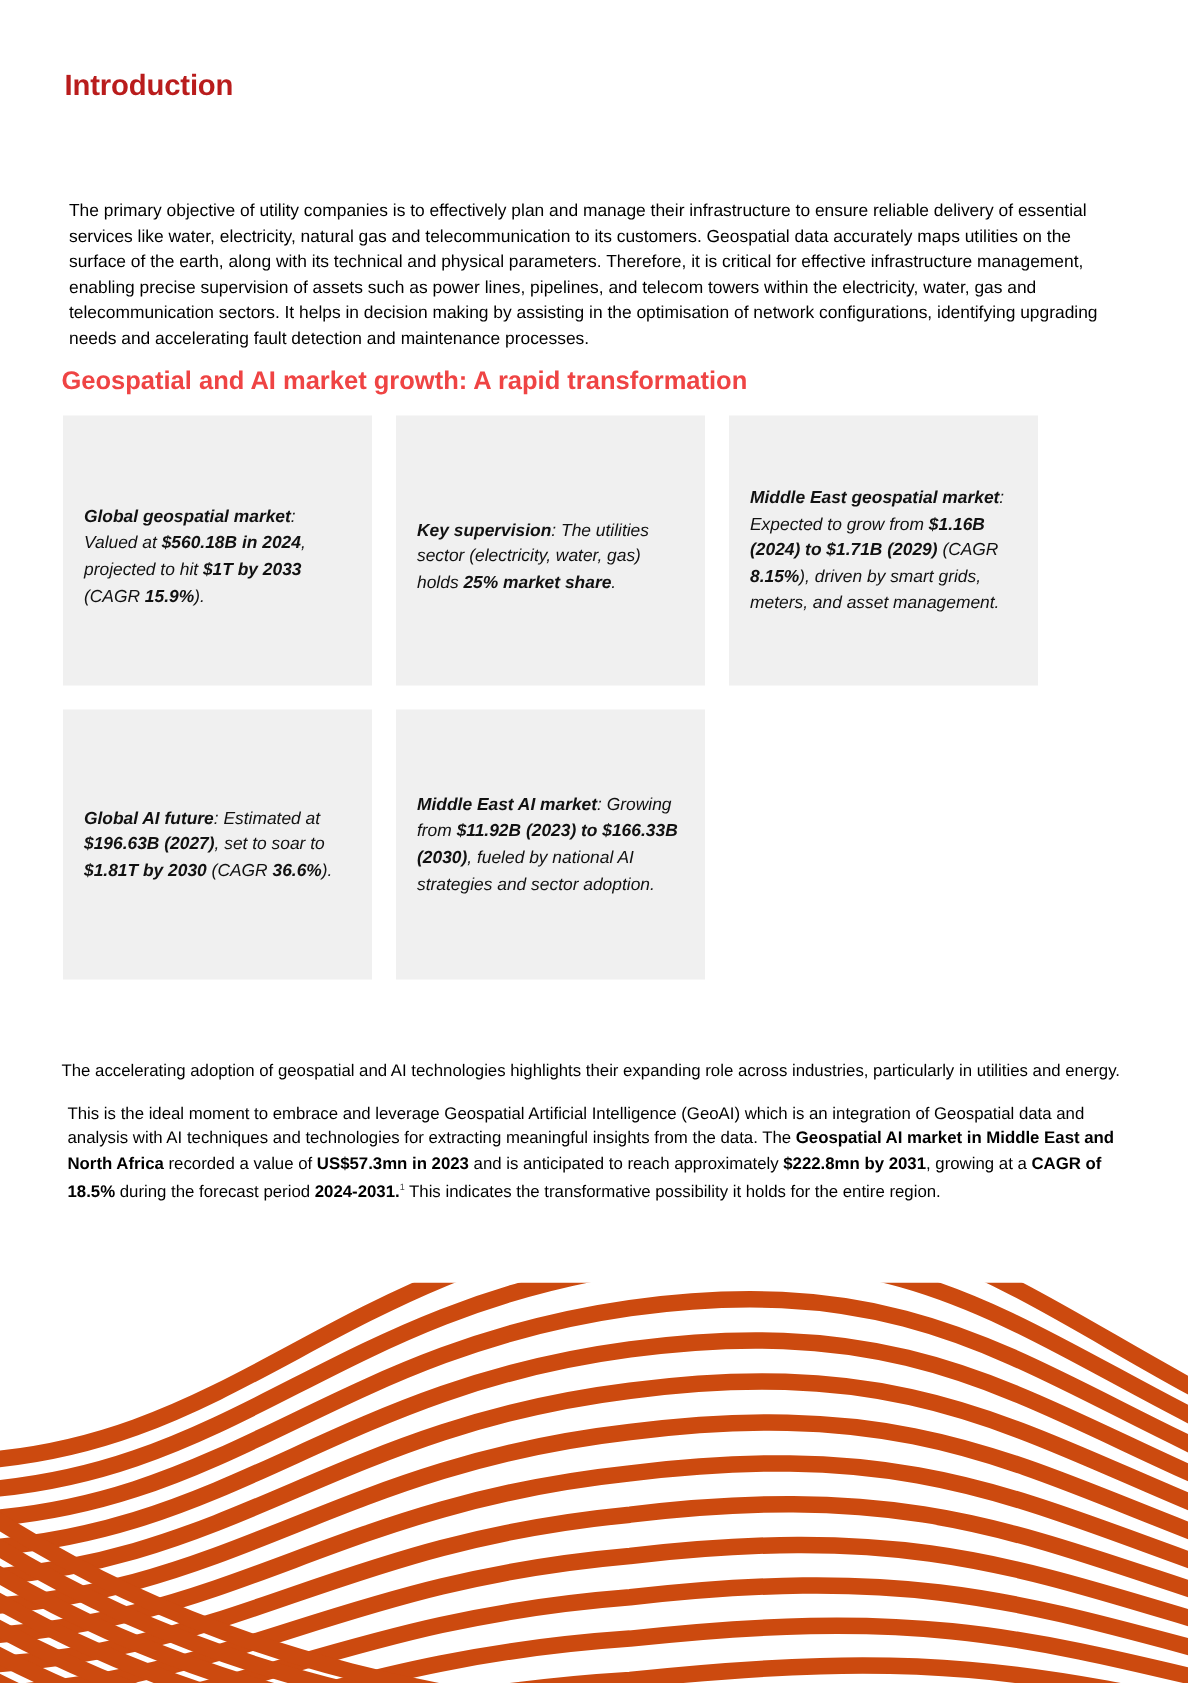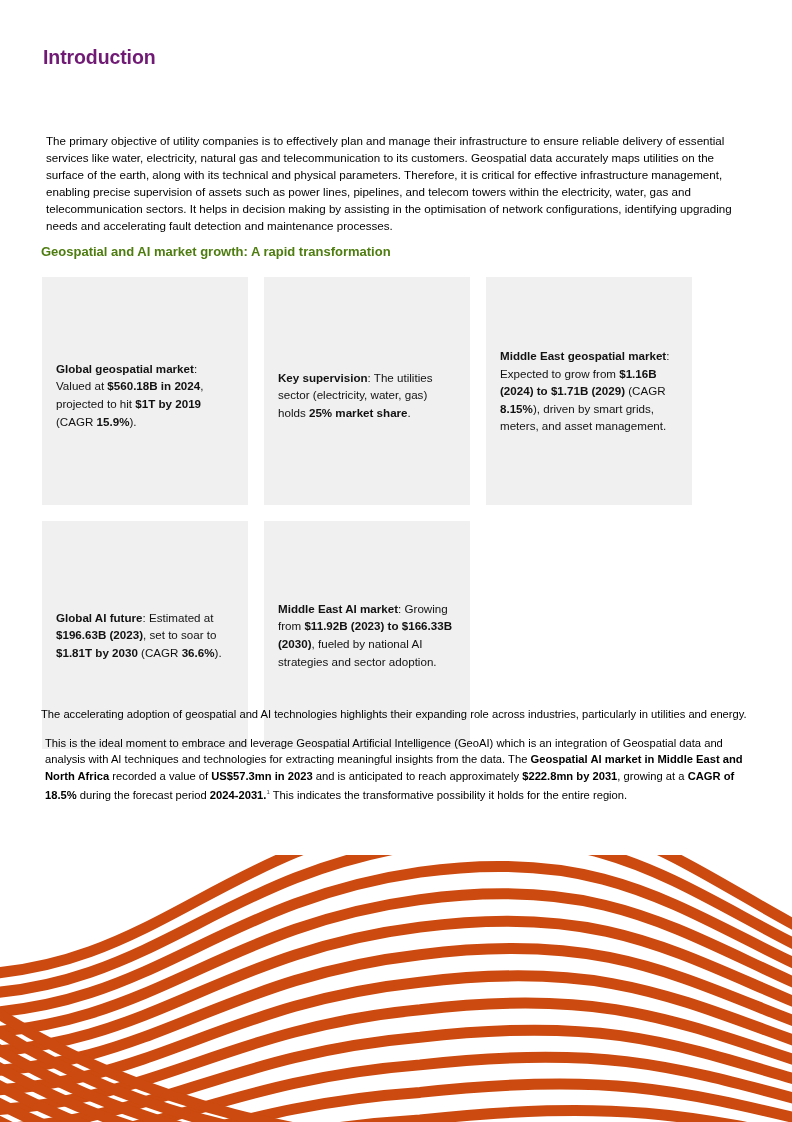--- a/index.html
+++ b/index.html
@@ -28,43 +28,43 @@
     width: 792px;
     padding: 0;
   }
 
   .h1 {
     position: absolute;
     left: 43px;
     top: 46px;
     font-size: 19.5px;
     font-weight: bold;
-    color: #701a75;
+    color: #b91c1c;
     letter-spacing: -0.1px;
   }
 
   .intro-para {
     position: absolute;
     left: 46px;
     top: 92px;
     width: 708px;
     font-size: 11.6px;
     line-height: 17.1px;
     color: #000000;
     text-align: left;
     margin-top: 40px;
   }
 
   .h2 {
     position: absolute;
     left: 41px;
     top: 244px;
-    font-size: 13px;
+    font-size: 17px;
     font-weight: bold;
-    color: #4d7c0f;
+    color: #ef4444;
   }
 
   
   .grid {
     position: absolute;
     left: 42px;
     top: 277px;
     width: 654px;
     display: grid;
     grid-template-columns: 206px 206px 206px;
@@ -72,21 +72,21 @@
     grid-row-gap: 16px;
   }
   .card {
     background: #F0F0F0;
     position: relative;
     display: flex;
     align-items: center;
     box-sizing: border-box;
     padding: 10px 14px;
   }
-  .row1 .card { height: 228px; }
+  .row1 .card { height: 180px; font-style: italic; }
   .card-text {
     font-size: 11.6px;
     line-height: 17.6px;
     color: #111111;
     width: 100%;
   }
   .card-text b { font-weight: bold; }
   .grid .card:nth-child(1) .card-text,
   .grid .card:nth-child(2) .card-text { margin-top: 8px; }
 
@@ -135,30 +135,30 @@
   <div class="content">
 
     <div class="h1">Introduction</div>
 
     <div class="intro-para">The primary objective of utility companies is to effectively plan and manage their infrastructure to ensure reliable delivery of essential services like water, electricity, natural gas and telecommunication to its customers. Geospatial data accurately maps utilities on the surface of the earth, along with its technical and physical parameters. Therefore, it is critical for effective infrastructure management, enabling precise supervision of assets such as power lines, pipelines, and telecom towers within the electricity, water, gas and telecommunication sectors. It helps in decision making by assisting in the optimisation of network configurations, identifying upgrading needs and accelerating fault detection and maintenance processes.</div>
 
     <div class="h2">Geospatial and AI market growth: A rapid transformation</div>
 
     <div class="grid row1">
       <div class="card">
-        <div class="card-text"><b>Global geospatial market</b>: Valued at <b>$560.18B in 2024</b>, projected to hit <b>$1T by 2019</b> (CAGR <b>15.9%</b>).</div>
+        <div class="card-text"><b>Global geospatial market</b>: Valued at <b>$560.18B in 2024</b>, projected to hit <b>$1T by 2033</b> (CAGR <b>15.9%</b>).</div>
       </div>
       <div class="card">
         <div class="card-text"><b>Key supervision</b>: The utilities sector (electricity, water, gas) holds <b>25% market share</b>.</div>
       </div>
       <div class="card">
         <div class="card-text"><b>Middle East geospatial market</b>: Expected to grow from <b>$1.16B (2024) to $1.71B (2029)</b> (CAGR <b>8.15%</b>), driven by smart grids, meters, and asset management.</div>
       </div>
       <div class="card">
-        <div class="card-text"><b>Global AI future</b>: Estimated at <b>$196.63B (2023)</b>, set to soar to <b>$1.81T by 2030</b> (CAGR <b>36.6%</b>).</div>
+        <div class="card-text"><b>Global AI future</b>: Estimated at <b>$196.63B (2027)</b>, set to soar to <b>$1.81T by 2030</b> (CAGR <b>36.6%</b>).</div>
       </div>
       <div class="card">
         <div class="card-text"><b>Middle East AI market</b>: Growing from <b>$11.92B (2023) to $166.33B (2030)</b>, fueled by national AI strategies and sector adoption.</div>
       </div>
     </div>
 
     <div class="tail">
       <p class="p-a">The accelerating adoption of geospatial and AI technologies highlights their expanding role across industries, particularly in utilities and energy.</p>
       <p class="p-b">This is the ideal moment to embrace and leverage Geospatial Artificial Intelligence (GeoAI) which is an integration of Geospatial data and analysis with AI techniques and technologies for extracting meaningful insights from the data. The <b>Geospatial AI market in Middle East and North Africa</b> recorded a value of <b>US$57.3mn in 2023</b> and is anticipated to reach approximately <b>$222.8mn by 2031</b>, growing at a <b>CAGR of 18.5%</b> during the forecast period <b>2024-2031.</b><span class="fn">1</span> This indicates the transformative possibility it holds for the entire region.</p>
     </div>

